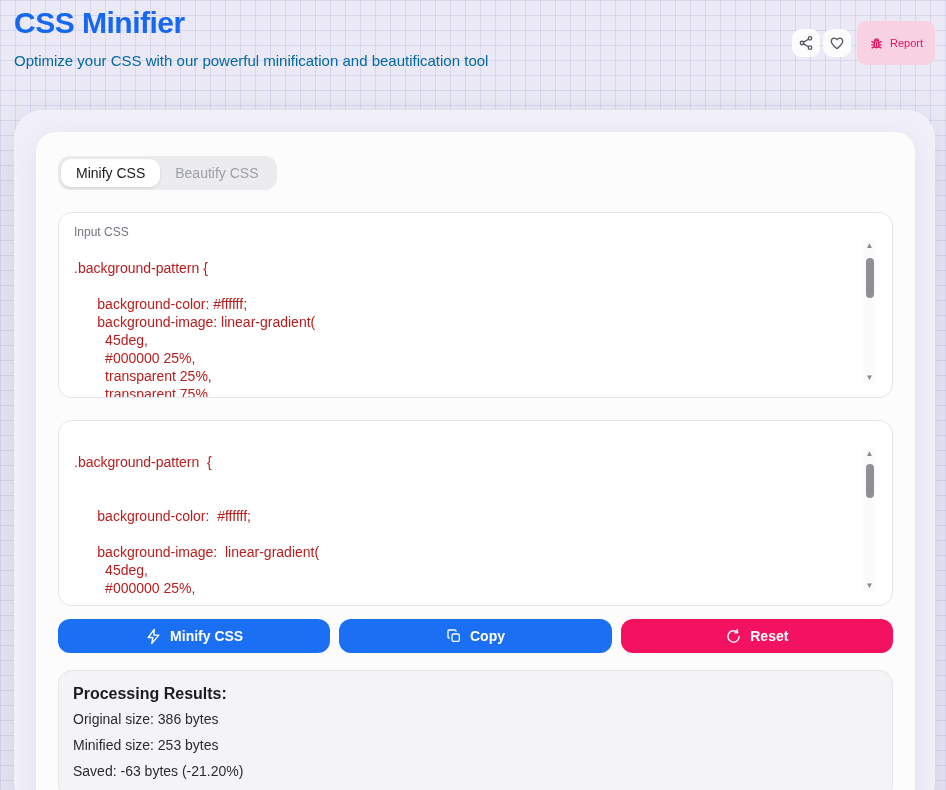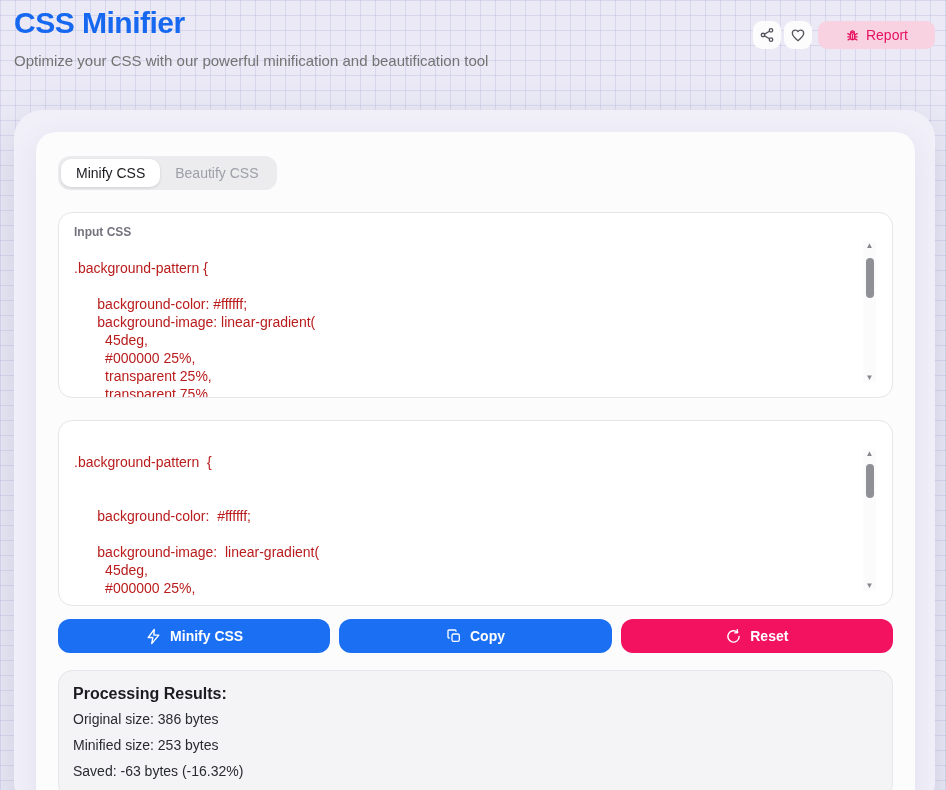--- a/index.html
+++ b/index.html
@@ -12,33 +12,33 @@
       linear-gradient(90deg, rgba(120,120,190,.16) 1px, transparent 1px);
     background-size:15px 15px;
     position:relative;
   }
 
   
   .header { position:relative; padding:6px 14px 0 14px; }
   .title {
     font-size:30px; font-weight:800; color:#1668f0; letter-spacing:-0.5px;
   }
-  .subtitle { margin-top:12px; font-size:15px; color:#737373; }
+  .subtitle { margin-top:12px; font-size:15px; color:#0369a1; }
   .header-actions {
     position:absolute; top:21px; right:11px; display:flex; gap:3px; align-items:center;
   }
   .icon-btn {
     width:28px; height:28px; border:none; border-radius:9px;
     background:#fcfcfd; display:flex; align-items:center; justify-content:center;
     color:#55555e; cursor:pointer;
   }
   .report-btn {
-    height:28px; border:none; border-radius:9px; margin-left:3px;
-    background:#f9d2e1; color:#e5135e; font-size:14px; font-weight:500;
-    display:flex; align-items:center; gap:6px; padding:0 27px; cursor:pointer;
+    height:44px; border:none; border-radius:9px; margin-left:3px;
+    background:#f9d2e1; color:#e5135e; font-size:11px; font-weight:500;
+    display:flex; align-items:center; gap:6px; padding:0 12px; cursor:pointer;
     font-family:"Liberation Sans", sans-serif;
   }
 
   
   .outer-card {
     position:absolute; left:14px; right:11px; top:110px; height:700px;
     background:#f1f0f9; border-radius:28px;
     box-shadow:0 18px 45px rgba(95,95,150,.20);
   }
   .inner-card {
@@ -62,21 +62,21 @@
     background:#ffffff; color:#1b1b20; font-weight:500;
     box-shadow:0 1px 3px rgba(0,0,0,.12);
   }
 
   
   .panel {
     position:relative; margin-top:22px; background:#ffffff;
     border:1px solid #e6e6ea; border-radius:14px;
     height:186px; padding:12px 15px; overflow:hidden;
   }
-  .panel-label { font-size:12px; color:#73747e;font-weight:bold; }
+  .panel-label { font-size:12px; color:#73747e; }
   .panel-code {
     margin-top:20px; font-family:Liberation Sans, sans-serif;
     font-size:14px; line-height:18px; color:#b91c1c; white-space:pre;
   }
   .scrollbar {
     position:absolute; right:16px; top:28px; bottom:14px; width:13px;
     background:#fbfbfc; display:flex; flex-direction:column;
     align-items:center; justify-content:space-between; border-radius:2px;
   }
   .scroll-arrow { color:#86868d; font-size:8px; line-height:10px; cursor:pointer; }
@@ -228,17 +228,17 @@
         <span>Reset</span>
       </button>
 
     </div>
 
     
     <div class="results">
       <div class="results-heading">Processing Results:</div>
       <div class="results-line">Original size: 386 bytes</div>
       <div class="results-line">Minified size: 253 bytes</div>
-      <div class="results-line">Saved: -63 bytes (-16.32%)</div>
+      <div class="results-line">Saved: -63 bytes (-21.20%)</div>
     </div>
 
   </div>
 </div>
 
 </body></html>

